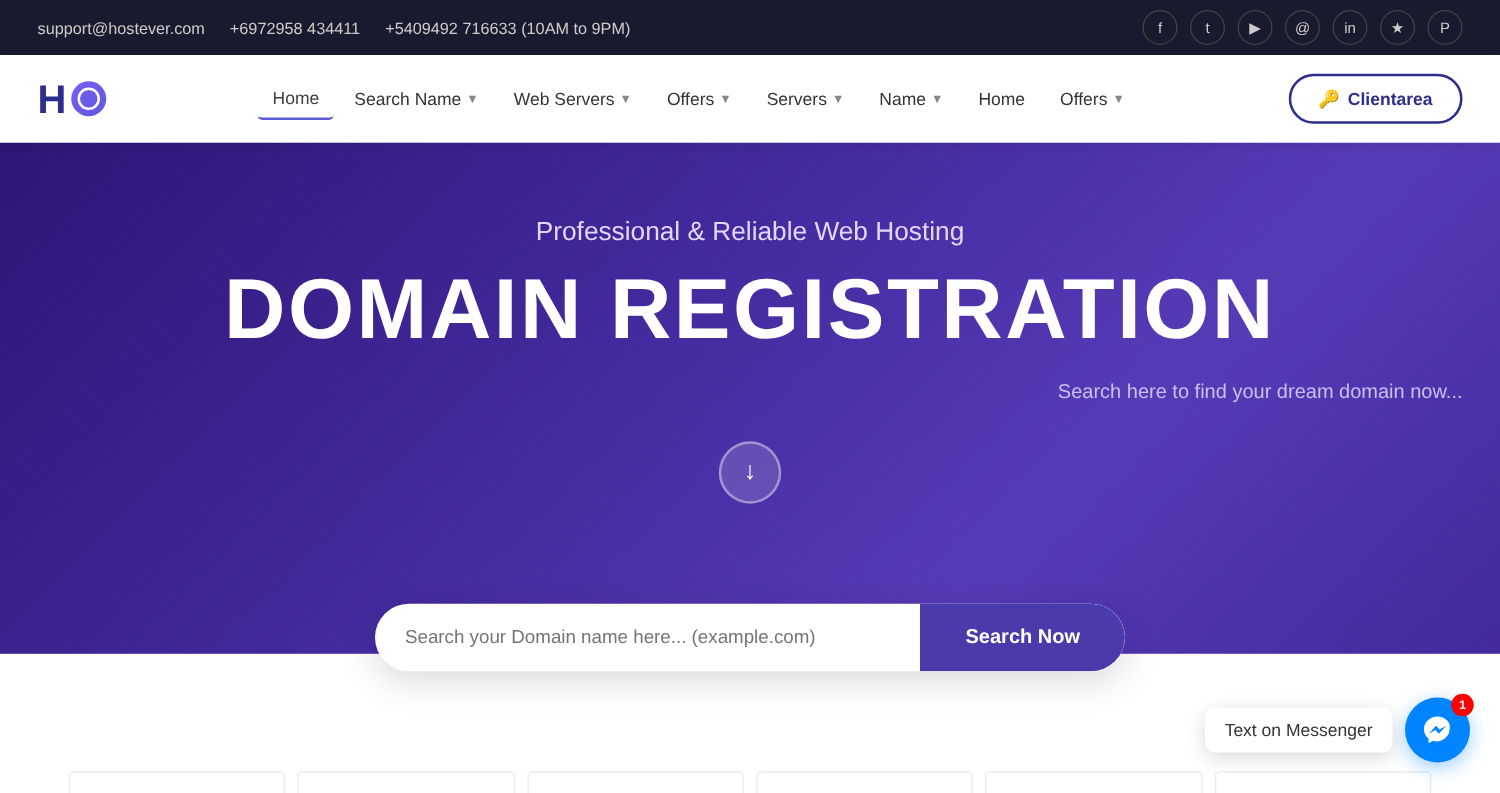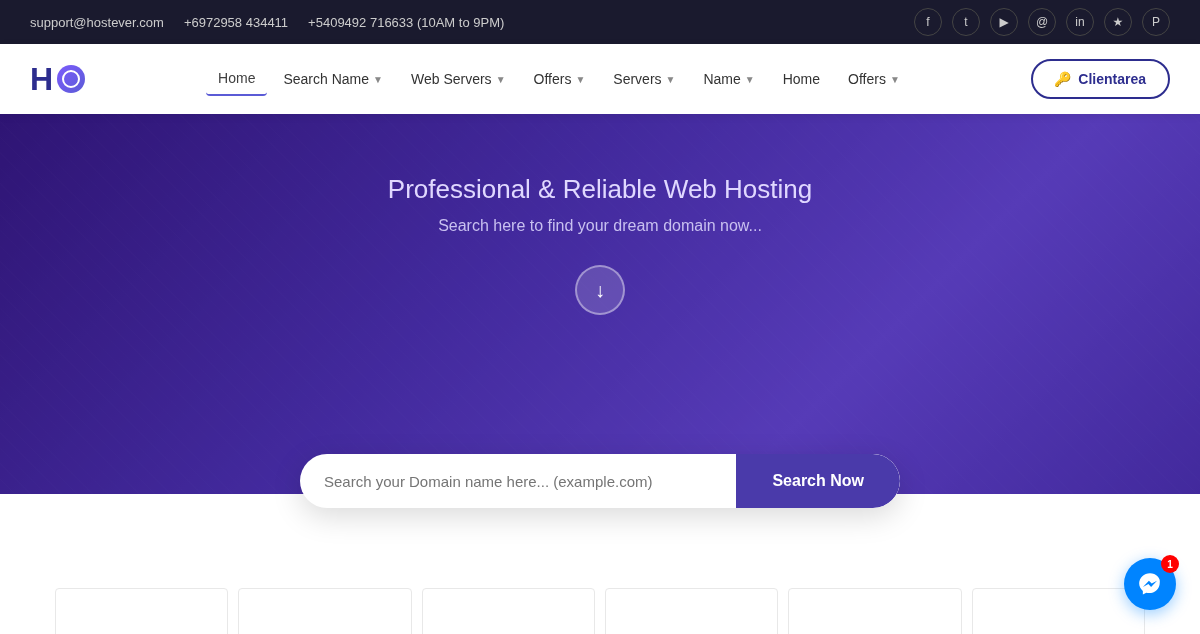--- a/index.html
+++ b/index.html
@@ -118,38 +118,39 @@
       opacity: 0.15;
       background-image: 
         repeating-linear-gradient(45deg, transparent, transparent 10px, rgba(255,255,255,0.05) 10px, rgba(255,255,255,0.05) 11px);
       z-index: 0;
     }
     .hero-content {
       position: relative;
       z-index: 2;
     }
     .hero-subtitle {
-      font-size: 26px;
+      font-size: 21px;
       color: #e0d8ff;
       margin-bottom: 12px;
       font-weight: 400;
     }
     .hero-title {
       font-size: 68px;
       font-weight: 900;
       color: #fff;
       letter-spacing: 2px;
       line-height: 1.1;
       margin-bottom: 20px;
       text-transform: uppercase;
     }
     .hero-desc {
       font-size: 16px;
       color: #c8c0f0;
       margin-bottom: 30px;
+      text-align: right;
     }
     .hero-arrow-btn {
       display: inline-flex;
       align-items: center;
       justify-content: center;
       width: 50px; height: 50px;
       background: rgba(255,255,255,0.15);
       border: 2px solid rgba(255,255,255,0.4);
       border-radius: 50%;
       cursor: pointer;
@@ -326,20 +327,21 @@
   <button class="clientarea-btn">
     <span>🔑</span>
     <span>Clientarea</span>
   </button>
 </div>
 
 <div class="hero">
   <div class="hero-bg-overlay"></div>
   <div class="hero-content">
     <p class="hero-subtitle">Professional &amp; Reliable Web Hosting</p>
+    <h1 class="hero-title">DOMAIN REGISTRATION</h1>
     <p class="hero-desc">Search here to find your dream domain now...</p>
     <div class="hero-arrow-btn">
       <span>↓</span>
     </div>
   </div>
 </div>
 
 <div class="search-section">
   <div class="search-bar">
     <input class="search-input" type="text" placeholder="Search your Domain name here... (example.com)" style="">
@@ -391,19 +393,20 @@
       
       
       
       
     </div>
 
   </div>
 </div>
 
 <div class="messenger-widget">
+  <div class="messenger-tooltip">Text on Messenger</div>
   <div class="messenger-btn">
     <svg width="26" height="26" viewBox="0 0 24 24" fill="white">
       <path d="M12 2C6.48 2 2 6.2 2 11.4c0 2.8 1.3 5.3 3.4 7v3.4l3.2-1.8c.8.2 1.7.4 2.4.4 5.5 0 10-4.2 10-9.4C22 6.2 17.5 2 12 2zm1 12.7l-2.5-2.7-5 2.7 5.5-5.8 2.6 2.7 4.9-2.7-5.5 5.8z"></path>
     </svg>
     <div class="messenger-badge">1</div>
   </div>
 </div>
 
 </body></html>

